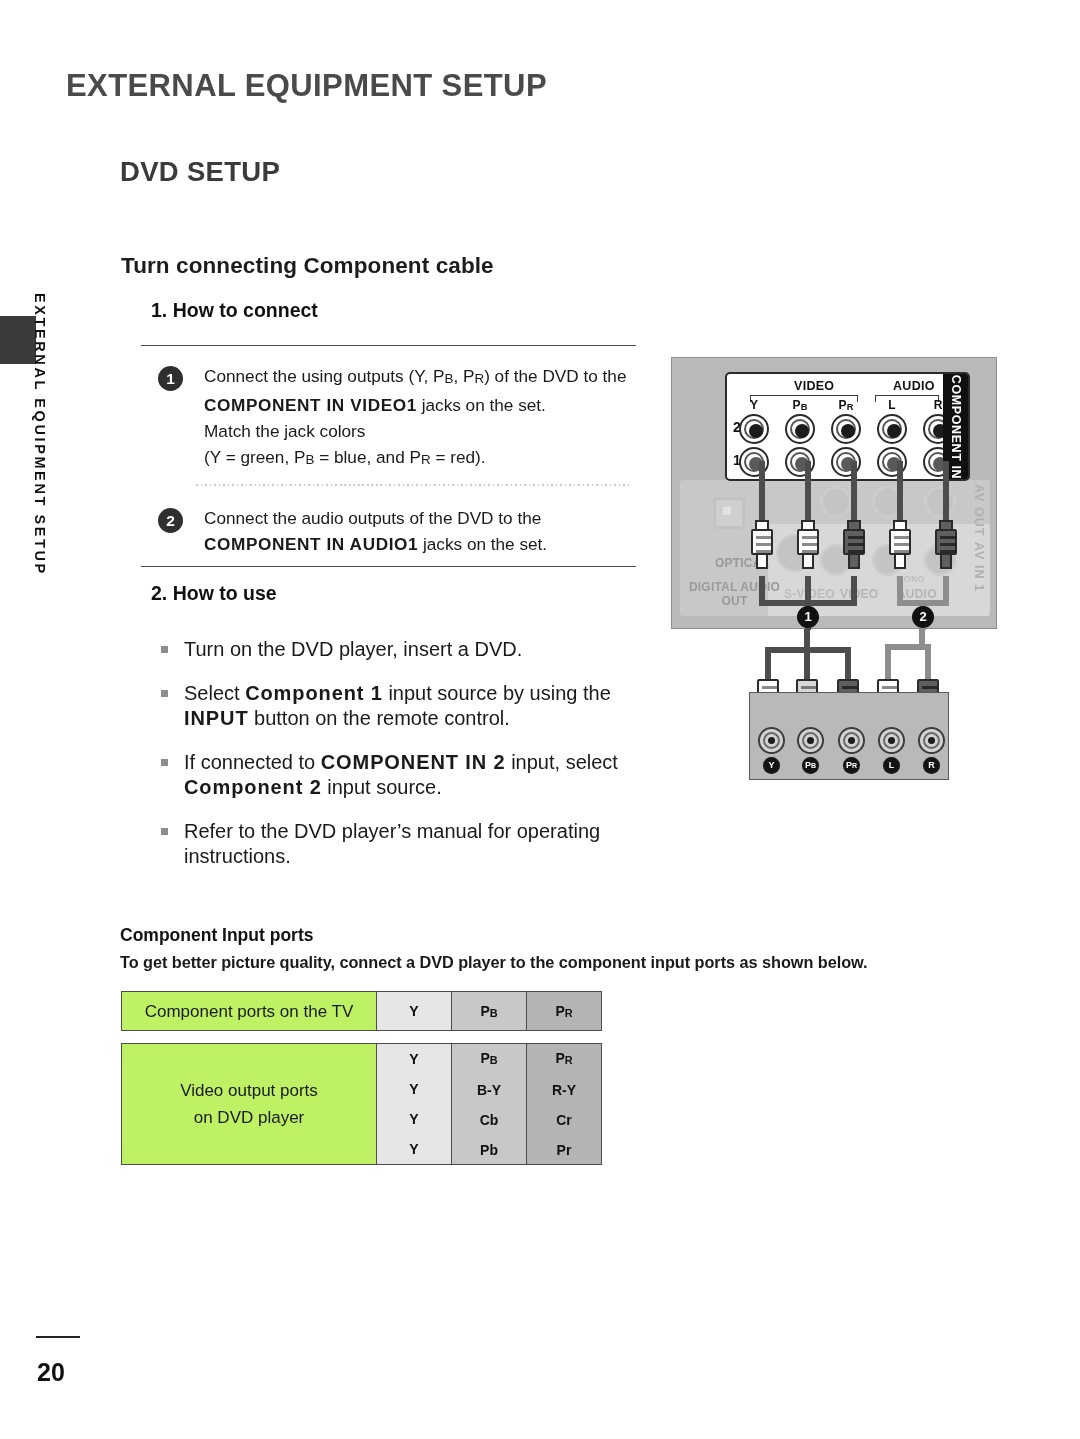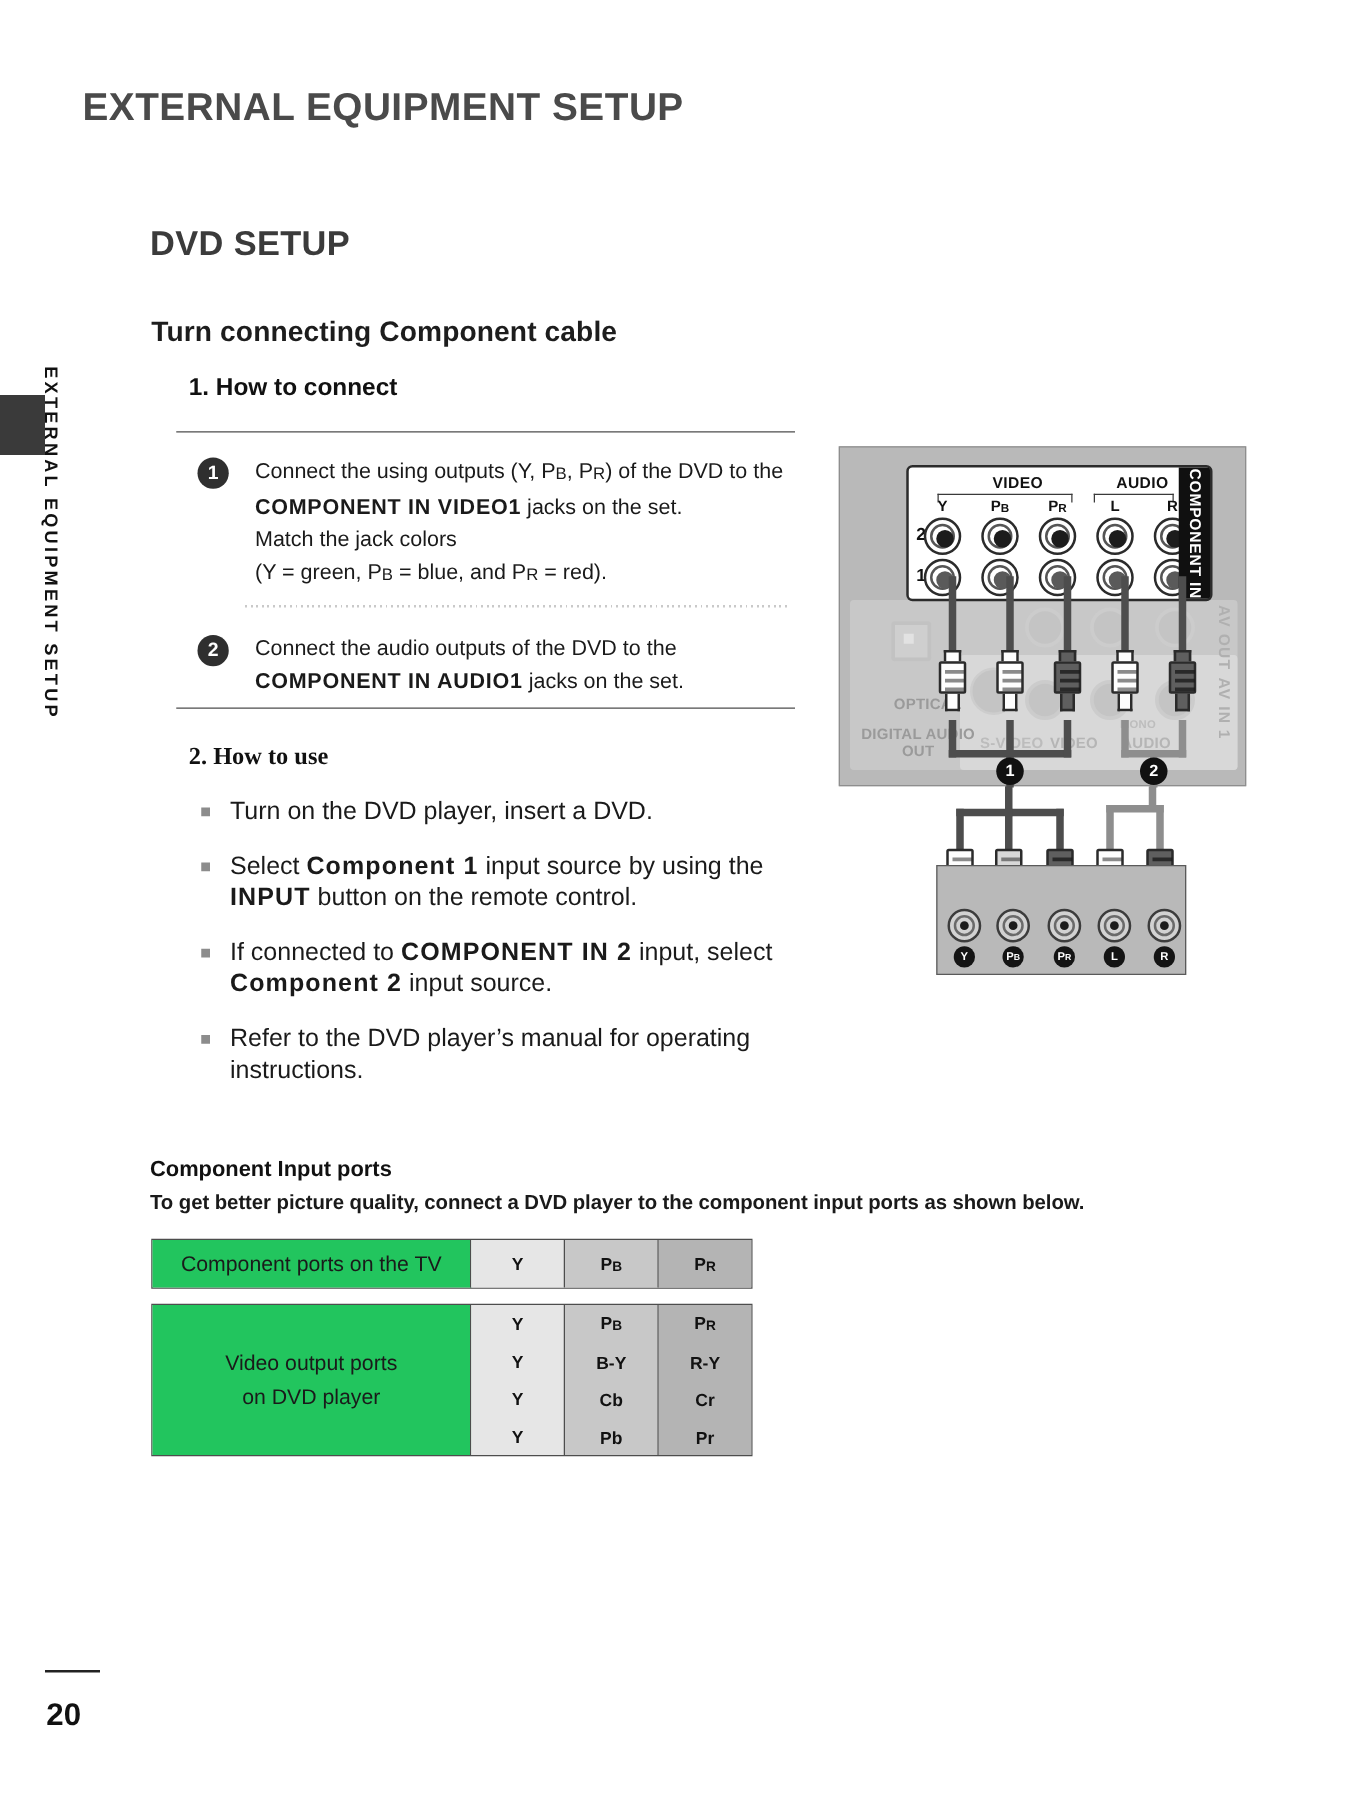--- a/index.html
+++ b/index.html
@@ -46,21 +46,21 @@
     left: 66px;
     top: 68px;
     font-size: 31px;
     font-weight: bold;
     letter-spacing: 0.4px;
     color: #4a4a4a;
   }
   #section-title {
     position: absolute;
     left: 120px;
-    top: 179px;
+    top: 156px;
     font-size: 27.5px;
     font-weight: bold;
     letter-spacing: 0.3px;
     color: #3b3b3b;
   }
   #subsection-title {
     position: absolute;
     left: 121px;
     top: 253px;
     font-size: 22.5px;
@@ -68,21 +68,21 @@
     letter-spacing: 0.1px;
     color: #1d1d1d;
   }
   .step-heading {
     position: absolute;
     font-size: 19.5px;
     font-weight: bold;
     color: #111;
   }
   #how-to-connect-heading { left: 151px; top: 299px; }
-  #how-to-use-heading     { left: 151px; top: 595px; font-family: Liberation Serif, serif; }
+  #how-to-use-heading     { left: 151px; top: 582px; }
 
   .rule {
     position: absolute;
     background: #4d4d4d;
     height: 1px;
   }
   #rule-connect { left: 141px; top: 345px; width: 495px; }
   #rule-usetop  { left: 141px; top: 566px; width: 495px; }
 
   #dotted-divider {
@@ -183,21 +183,21 @@
     width: 255px;
     border-right: 1.4px solid #4d4d4d;
     box-sizing: border-box;
     display: flex;
     flex-direction: column;
     align-items: center;
     justify-content: center;
     font-size: 17px;
     color: #1a1a1a;
     line-height: 27px;
-    background: #22c55e;
+    background: #bef264;
   }
   .ptable .col {
     flex: 1;
     box-sizing: border-box;
     border-right: 1.4px solid #4d4d4d;
     display: flex;
     flex-direction: column;
     align-items: center;
     justify-content: center;
     font-size: 14px;

